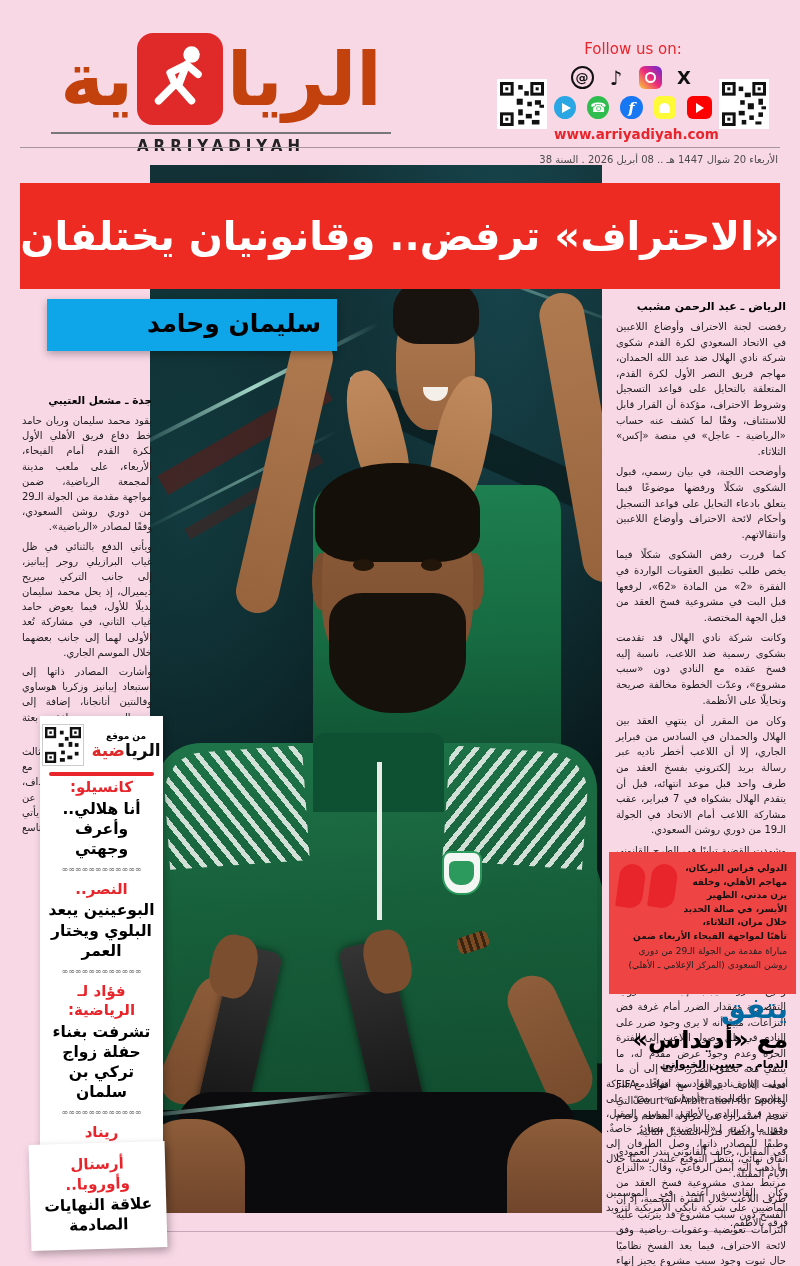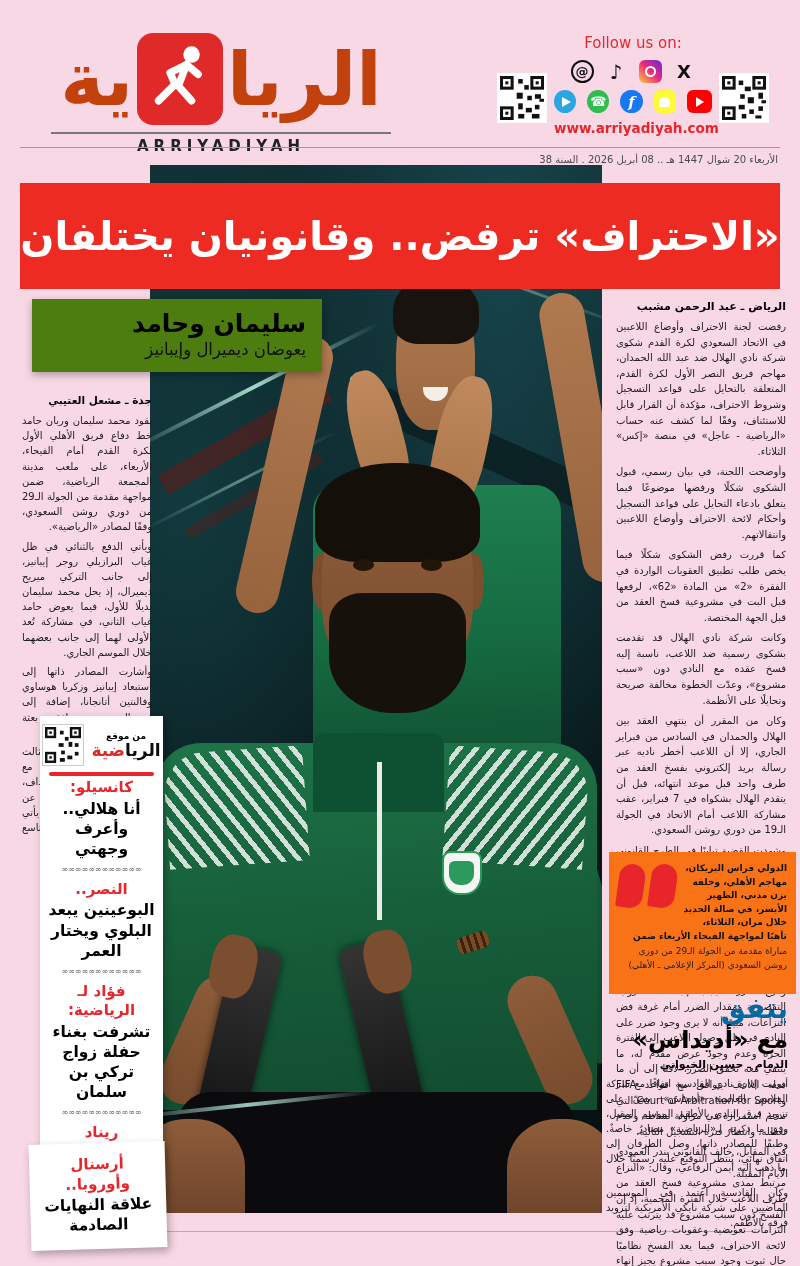--- a/index.html
+++ b/index.html
@@ -12,21 +12,21 @@
   .logo { position:absolute; top:28px; left:36px; width:370px; height:132px;
           direction:rtl; text-align:center; }
   .logo-word { display:flex; flex-direction:row; justify-content:center; align-items:center; gap:4px; height:102px; }
   .logo-txt { font-size:74px; font-weight:900; color:#c2410c; letter-spacing:-3px; line-height:1; }
   .logo-chip { width:86px; height:92px; background:#e02a2a; border-radius:16px; position:relative; flex:0 0 auto; }
   .logo-chip svg { position:absolute; inset:10px; }
   .logo-base { height:2px; background:#777; width:92%; margin:2px auto 3px; }
   .logo-latin { font-size:15px; font-weight:700; letter-spacing:5px; color:#222; direction:ltr; }
 
   .social { position:absolute; top:34px; left:497px; width:272px; direction:ltr; text-align:center; }
-  .follow { color:#e8252b; font-size:15px; margin-bottom:8px; }
+  .follow { color:#e8252b; font-size:15px; margin-bottom:8px;margin-top:6px; }
   .soc-row { display:flex; align-items:center; justify-content:space-between; }
   .qr { width:50px; height:50px; background:#fff; padding:3px; }
   .icon-grid { width:158px; }
   .irow { display:flex; justify-content:center; gap:11px; margin-bottom:7px; align-items:center; }
   .ic { width:23px; height:23px; display:flex; align-items:center; justify-content:center;
         font-size:15px; font-weight:700; color:#111; }
   .ic-round { border-radius:50%; color:#fff; }
   .url { color:#e8252b; font-weight:700; font-size:13.5px; margin-top:2px; }
   .hline { position:absolute; top:147px; left:20px; width:760px; height:1px; background:#a3969c; }
   .dateline { position:absolute; top:154px; right:22px; font-size:10px; color:#4a4a4a; }
@@ -98,39 +98,39 @@
   .banner { position:absolute; left:20px; top:183px; width:760px; height:106px; background:#ee2b22;
             z-index:5; display:flex; align-items:center; justify-content:center; }
   .banner h1 { color:#fff; font-size:40px; font-weight:900; white-space:nowrap; letter-spacing:-1px; }
 
   
   .rcol { position:absolute; right:14px; top:300px; width:170px; z-index:4; text-align:right; }
   .byline { font-size:11px; font-weight:800; color:#000; margin-bottom:6px; }
   .body-txt p { font-size:10px; line-height:1.56; color:#1a1a1a; text-align:justify; margin-bottom:5px; }
 
   
-  .qbox { position:absolute; left:609px; top:852px; width:187px; min-height:142px; background:#f97316;
+  .qbox { position:absolute; left:609px; top:852px; width:187px; min-height:142px; background:#ef4444;
           z-index:6; padding:10px 9px 8px; text-align:right; }
   .qmark { float:left; width:58px; height:50px; margin:2px 6px 4px 0; position:relative; }
   .qmark i { position:absolute; top:0; width:26px; height:44px; background:#e8252b;
              border-radius:13px 13px 13px 2px; transform:rotate(8deg); }
   .qmark i:first-child { left:0; } .qmark i:last-child { right:0; }
   .qcap { font-size:9px; line-height:1.5; font-weight:700; color:#111; }
   .qcap2 { font-size:9px; line-height:1.5; color:#222; margin-top:2px; }
 
   
   .qad { position:absolute; left:606px; top:992px; width:182px; z-index:4; text-align:right; }
   .qad .t1 { font-size:30px; font-weight:900; color:#000; line-height:1.15; }
   .qad .t2 { font-size:28px; font-weight:700; color:#0369a1; line-height:1.2; }
   .qad .t3 { font-size:24px; font-weight:700; color:#000; line-height:1.2; }
   .qad .byline { margin:4px 0 5px; }
   .qad p { font-size:10px; line-height:1.5; color:#1a1a1a; text-align:justify; margin-bottom:4px; }
 
   
-  .lhead { position:absolute; left:32px; top:299px; width:290px; background:#4d7c0f; z-index:6;
+  .lhead { position:absolute; left:47px; top:299px; width:290px; background:#0ea5e9; z-index:6;
            padding:10px 16px 12px; text-align:right; box-shadow:0 3px 8px rgba(0,0,0,.3); direction:rtl; }
   .lhead .t1 { font-size:25px; font-weight:900; color:#000; line-height:1.2; }
   .lhead .t2 { font-size:16.5px; font-weight:500; color:#111; line-height:1.3; }
   .lbyline { position:absolute; left:22px; top:394px; width:130px; font-size:10.5px; font-weight:800; z-index:4; text-align:right; }
   .lcol { position:absolute; left:22px; top:413px; width:130px; z-index:4; }
   .lcol p { font-size:10px; line-height:1.52; color:#1a1a1a; text-align:justify; margin-bottom:4px; }
 
   
   .sbar { position:absolute; left:40px; top:716px; width:123px; background:#fff; z-index:7;
           padding:8px 7px 10px; box-shadow:2px 3px 8px rgba(0,0,0,.28); text-align:center; }
@@ -338,21 +338,20 @@
     <div class="t2">يتفق</div>
     <div class="t3">مع «أديداس»</div>
     <div class="byline">الدمام ـ حسين الخيواني</div>
     <p>أبرمت إدارة نادي القادسية اتفاقًا مع شركة الملابس العالمية «أديداس»، ينصّ على تزويد فرق النادي بالأطقم الموسم المقبل، وفق ما ذكرته لـ«الرياضية» مصادرُ خاصةٌ. وطبقًا للمصادر ذاتها، وصل الطرفان إلى اتفاق نهائي، يُنتظر التوقيع عليه رسميًا خلال الأيام المقبلة.</p>
     <p>وكان القادسية اعتمد في الموسمين الماضيين على شركة نايكي الأمريكية لتزويد فرقه بالأطقم.</p>
 
   </div>
 
   <div class="lhead">
     <div class="t1">سليمان وحامد</div>
-    <div class="t2">يعوضان ديميرال وإيبانيز</div>
   </div>
   <div class="lbyline">جدة ـ مشعل العتيبي</div>
   <div class="lcol">
     <p>يقود محمد سليمان وريان حامد خط دفاع فريق الأهلي الأول لكرة القدم أمام الفيحاء، الأربعاء، على ملعب مدينة المجمعة الرياضية، ضمن مواجهة مقدمة من الجولة الـ29 من دوري روشن السعودي، وفقًا لمصادر «الرياضية».</p>
     <p>ويأتي الدفع بالثنائي في ظل غياب البرازيلي روجر إيبانيز، إلى جانب التركي ميريح ديميرال، إذ يحل محمد سليمان بديلًا للأول، فيما يعوض حامد غياب الثاني، في مشاركة تُعد الأولى لهما إلى جانب بعضهما خلال الموسم الجاري.</p>
     <p>وأشارت المصادر ذاتها إلى استبعاد إيبانيز وزكريا هوساوي وفالنتين أتانجانا، إضافة إلى ديميرال، عن مرافقة بعثة الفريق إلى المجمعة.</p>
     <p>ويحتل الأهلي المركز الثالث برصيد 65 نقطة، متساويًا مع الهلال الوصيف بفارق الأهداف، وبفارق خمس نقاط عن المتصدر النصر، فيما يأتي الفيحاء في المركز التاسع برصيد 33 نقطة.</p>
   </div>
 
   <div class="sbar">

